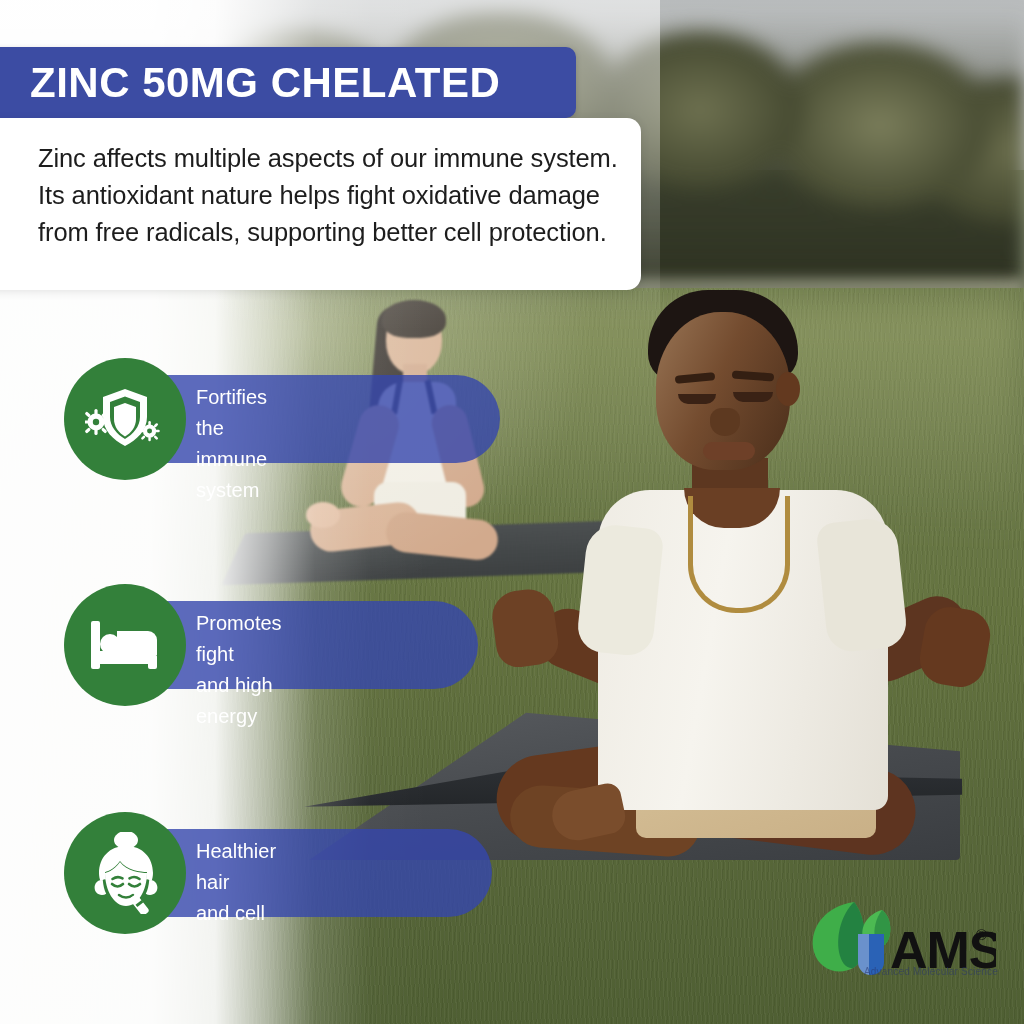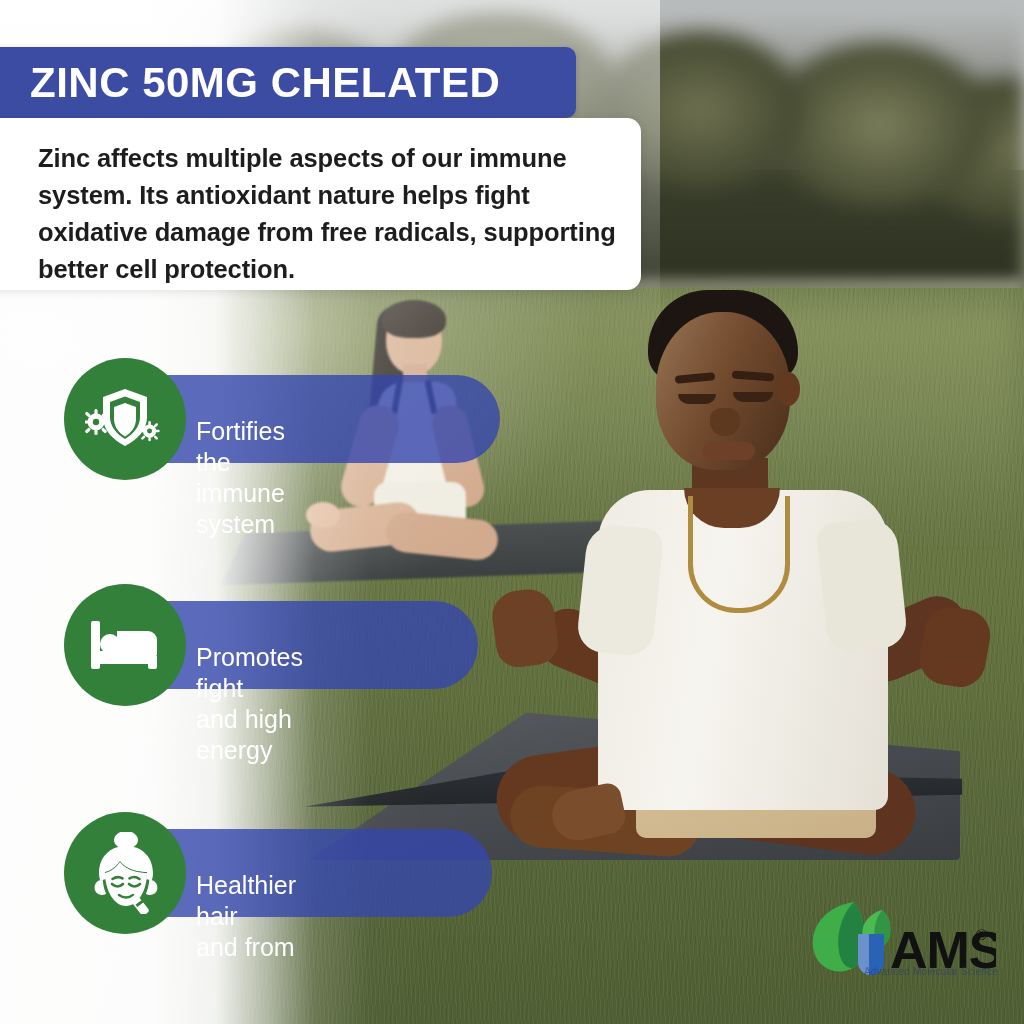--- a/index.html
+++ b/index.html
@@ -198,21 +198,20 @@
     box-shadow: 0 2px 10px rgba(0,0,0,.10);
   }
   .desc-text {
     position: absolute;
     left: 58px; top: 22px;
     width: 580px;
     color: #1d1d1d;
     font-size: 25.5px;
     line-height: 37px;
     letter-spacing: -.1px;
-    font-weight: bold;
   }
 
   
   .benefit { position: absolute; left: 64px; height: 122px; }
   .benefit.b1 { top: 358px; }
   .benefit.b2 { top: 584px; }
   .benefit.b3 { top: 812px; }
 
   .pill {
     position: absolute;
@@ -222,24 +221,23 @@
     border-radius: 0 44px 44px 0;
   }
   .benefit.b1 .pill { width: 333px; }
   .benefit.b2 .pill { width: 311px; }
   .benefit.b3 .pill { width: 325px; }
 
   .pill-label {
     position: absolute;
     left: 132px; top: 24px;
     color: #ffffff;
-    font-size: 25px;
+    font-size: 20px;
     line-height: 31px;
     white-space: pre-line;
-    margin-top: 34px;
   }
 
   .icon-circle {
     position: absolute;
     left: 0; top: 0;
     width: 122px; height: 122px;
     background: #33803a;
     border-radius: 50%;
     display: flex;
     align-items: center;
@@ -394,21 +392,21 @@
           <circle cx="21" cy="27" r="10"></circle>
           <rect x="11" y="34" width="20" height="4"></rect>
         </svg>
       </span>
     </div>
   </div>
 
   <div class="benefit b3">
     <div class="pill"></div>
     <div class="pill-label">Healthier hair
-and from</div>
+and cell</div>
     <div class="icon-circle">
       <span>
         <svg width="80" height="82" viewBox="0 0 80 82" fill="none">
           <g fill="#ffffff">
             <ellipse cx="41" cy="8" rx="12" ry="9"></ellipse>
             <path d="M41 14 C24 14 14 26 14 41 C14 44 14.6 47 15.6 49.6 C17 48 19 47 21 47.4
                      C20.4 45 20 42.6 20 40 C20 40 29 38 35 29 C41 38 56 40 62 40
                      C62 42.6 61.6 45 61 47.4 C63 47 65 48 66.4 49.6 C67.4 47 68 44 68 41
                      C68 26 58 14 41 14 Z"></path>
             <path d="M17 48 C12.6 48 9.6 51.4 9.6 55.6 C9.6 59.8 12.6 63 17 63 C18.6 63 20 62.6 21.2 61.8

